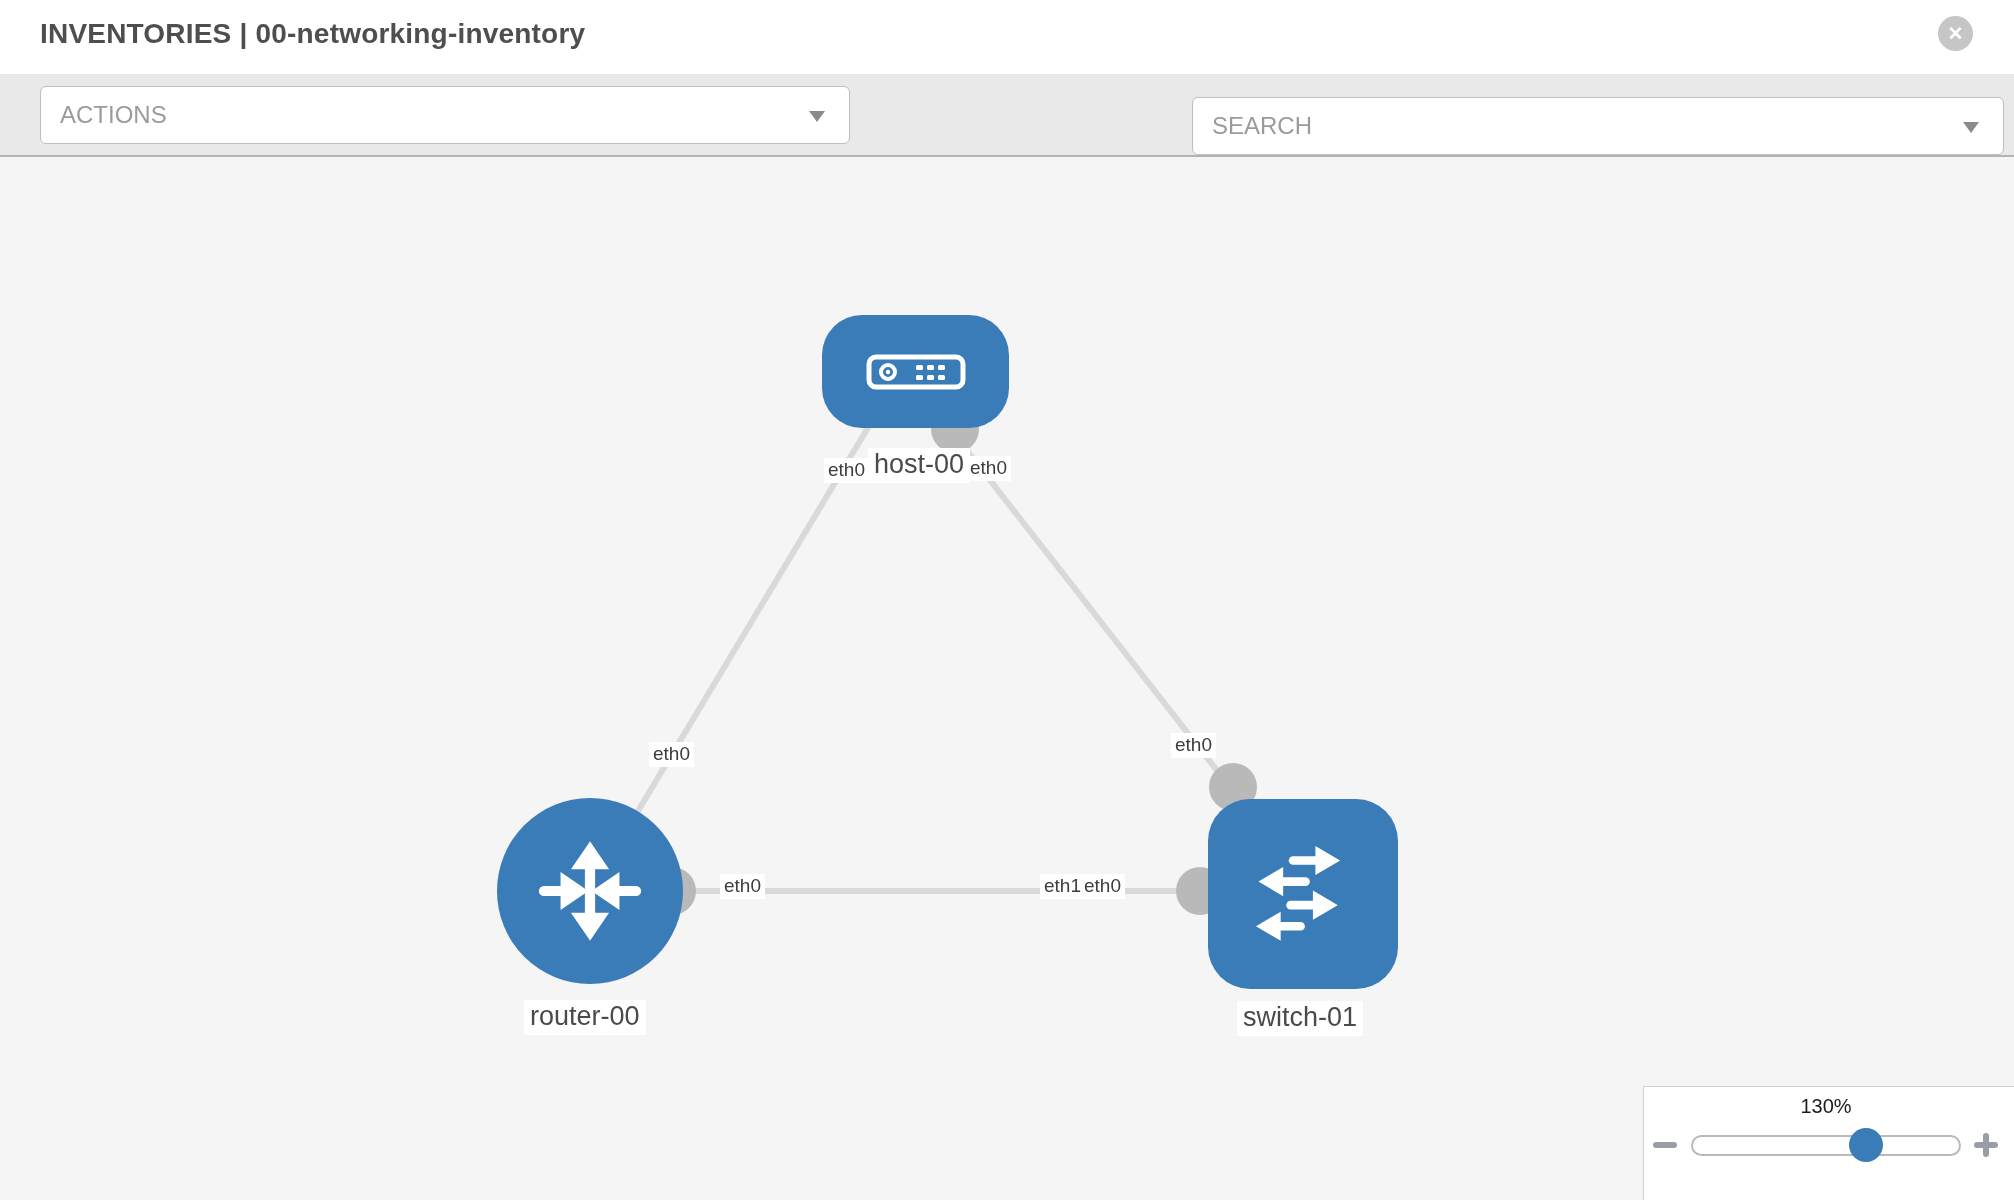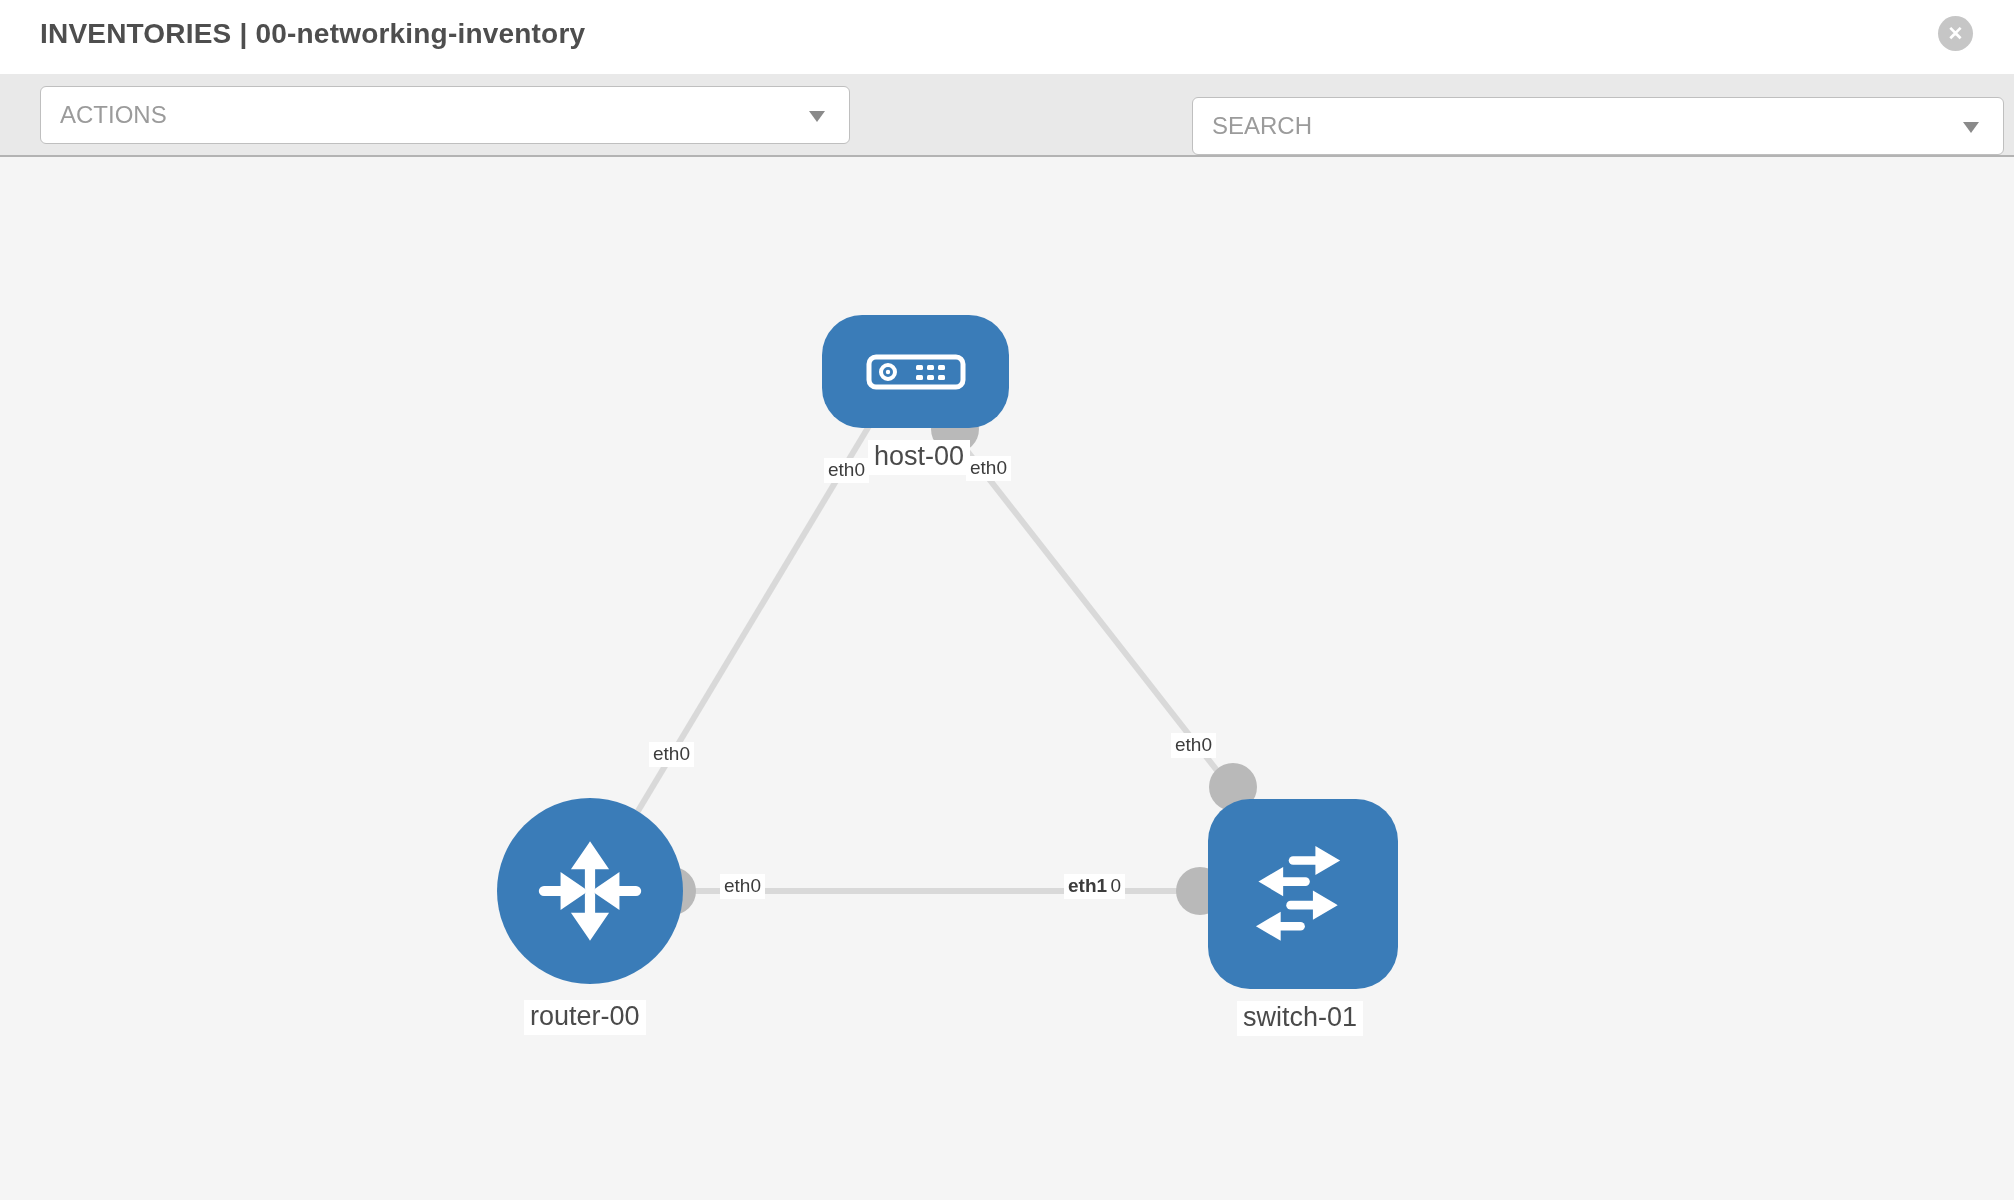--- a/index.html
+++ b/index.html
@@ -141,27 +141,38 @@
           <line x1="52" y1="40" x2="30" y2="40"></line>
           <polygon points="16,40 33,30 33,50" stroke-width="2"></polygon>
           <line x1="40" y1="59" x2="62" y2="59"></line>
           <polygon points="76,59 59,49 59,69" stroke-width="2"></polygon>
           <line x1="48" y1="76" x2="28" y2="76"></line>
           <polygon points="14,76 31,66 31,86" stroke-width="2"></polygon>
         </g>
       </svg>
     </div>
 
-    <div class="node-label" style="left:868px; top:283px;text-align:right;">host-00</div>
+    <div class="node-label" style="left:868px; top:291px;text-align:right;">host-00</div>
     <div class="node-label" style="left:524px; top:843px;">router-00</div>
     <div class="node-label" style="left:1237px; top:844px;">switch-01</div>
 
     <div class="port-label" style="left:824px; top:301px;">eth0</div>
     <div class="port-label" style="left:966px; top:299px;">eth0</div>
     <div class="port-label" style="left:649px; top:585px;">eth0</div>
     <div class="port-label" style="left:1171px; top:576px;">eth0</div>
     <div class="port-label" style="left:720px; top:717px;">eth0</div>
     <div class="port-label" style="left:1080px; top:717px;">eth0</div>
-    <div class="port-label" style="left:1064px; top:717px;font-weight:bold;">eth1</div>
+    <div class="port-label" style="left:1040px; top:717px;">eth1</div>
 
+    <div class="zoom-panel">
+      <div class="zoom-level">130%</div>
+      <div class="zoom-minus"></div>
+      <div class="zoom-track">
+        <div class="zoom-thumb"></div>
+      </div>
+      <div class="zoom-plus">
+          <span class="h"></span>
+          <span class="v"></span>
+        </div>
+    </div>
 
   </div>
 </div>
 
 </body></html>

